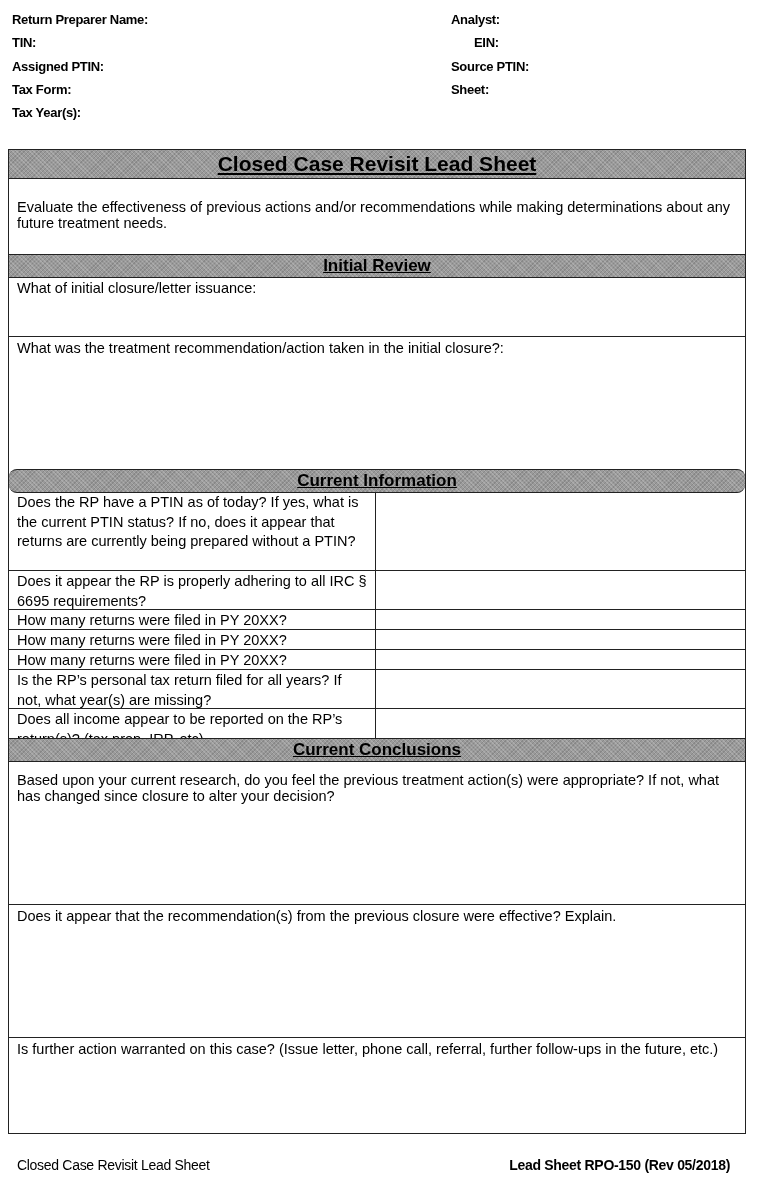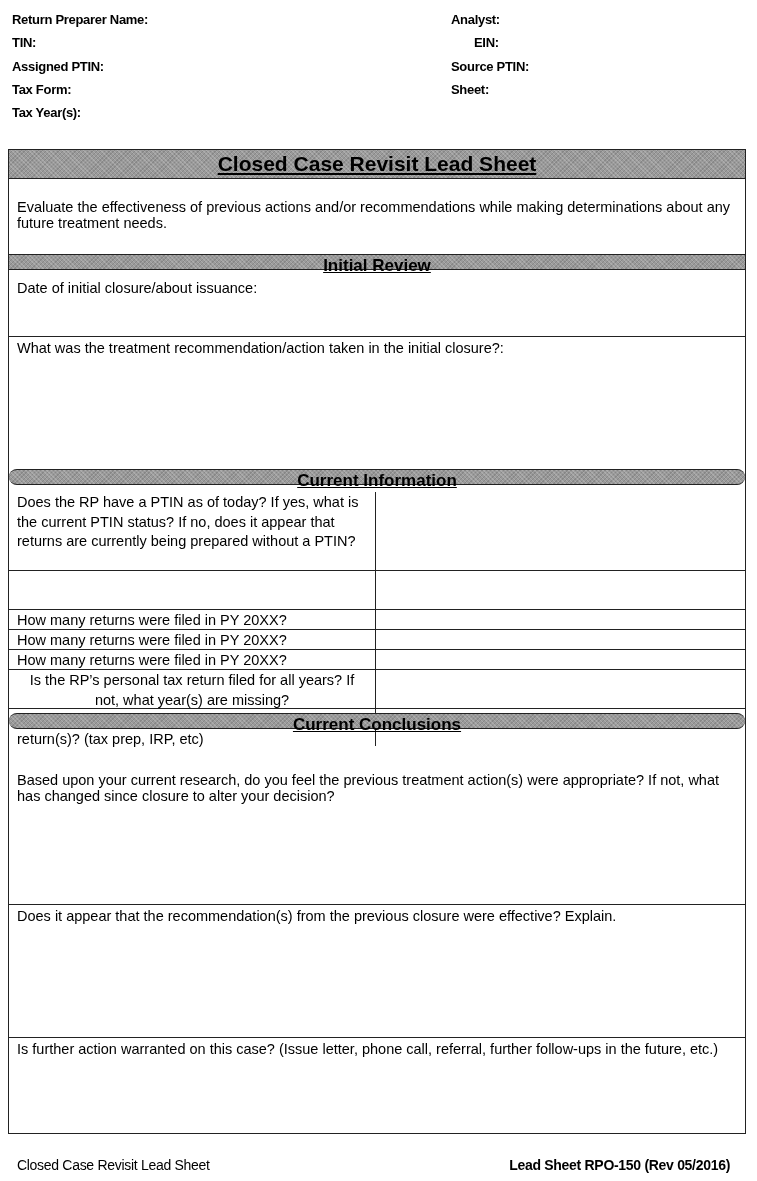--- a/index.html
+++ b/index.html
@@ -4,21 +4,21 @@
 <style>
   html, body { margin: 0; padding: 0; background: #ffffff; }
   body { width: 757px; height: 1181px; position: relative; overflow: hidden; color: #000; }
   .hdr { position: absolute; font-family: "Liberation Sans", sans-serif; font-weight: bold; font-size: 13px; letter-spacing: -0.3px; }
   .form { position: absolute; left: 8px; top: 149px; width: 738px; height: 985px; border: 1.5px solid #222; box-sizing: border-box; font-family: "Liberation Sans", sans-serif; font-size: 14.5px; }
   .band { position: absolute; left: 0; right: 0; background: #9a9a9a;
     background-image: repeating-linear-gradient(45deg, rgba(255,255,255,0.18) 0 1px, transparent 1px 3px), repeating-linear-gradient(-45deg, rgba(0,0,0,0.12) 0 1px, transparent 1px 3px);
     text-align: center; font-weight: bold; border-bottom: 1.5px solid #222; border-top: 1.5px solid #222; box-sizing: border-box; }
   .band span { text-decoration: underline; }
   .title-band { top: 0; height: 29px; font-size: 21px; line-height: 27px; border-top: none; }
-  .sec-band { height: 16px; font-size: 17px; line-height: 22px; }
+  .sec-band { height: 24px; font-size: 17px; line-height: 22px; }
   .cell { position: absolute; left: 0; right: 0; box-sizing: border-box; padding: 2px 8px; line-height: 16px; }
   .line { position: absolute; left: 0; right: 0; border-top: 1.5px solid #222; }
   .row { position: absolute; left: 0; right: 0; border-top: 1.5px solid #222; box-sizing: border-box; }
   .row .q { position: absolute; left: 0; top: 0; width: 366px; padding: 1px 8px; box-sizing: border-box; line-height: 19.5px; }
   .row .a { position: absolute; left: 366px; right: 0; top: 0; bottom: 0; border-left: 1.5px solid #222; }
   .foot { position: absolute; top: 1157px; font-family: "Liberation Sans", sans-serif; font-size: 14px; letter-spacing: -0.3px; }
 </style>
 </head>
 <body>
 
@@ -31,56 +31,57 @@
 <div class="hdr" style="left:474px;top:35px;">EIN:</div>
 <div class="hdr" style="left:451px;top:59px;">Source PTIN:</div>
 <div class="hdr" style="left:451px;top:82px;">Sheet:</div>
 
 <div class="form">
   <div class="band title-band"><span>Closed Case Revisit Lead Sheet</span></div>
 
   <div class="cell" style="top:47px;">Evaluate the effectiveness of previous actions and/or recommendations while making determinations about any future treatment needs.</div>
 
   <div class="band sec-band" style="top:104px;"><span>Initial Review</span></div>
-  <div class="cell" style="top:128px;height:58px;"><span>Date of initial closure/about issuance:</span></div>
+  <div class="cell" style="top:128px;height:58px;"><span>What of initial closure/letter issuance:</span></div>
   <div class="line" style="top:186px;"></div>
   <div class="cell" style="top:188px;height:146px;"><span>What was the treatment recommendation/action taken in the initial closure?:</span></div>
 
   <div class="band sec-band" style="top:319px;border-radius:8px;"><span>Current Information</span></div>
 
   <div class="row" style="top:342px;height:97px;border-top:none;">
     <div class="q">Does the RP have a PTIN as of today? If yes, what is the current PTIN status? If no, does it appear that returns are currently being prepared without a PTIN?</div>
     <div class="a"></div>
   </div>
   <div class="row" style="top:420px;height:40px;">
+    <div class="q">Does it appear the RP is properly adhering to all IRC § 6695 requirements?</div>
     <div class="a"></div>
   </div>
   <div class="row" style="top:459px;height:20px;">
     <div class="q">How many returns were filed in PY 20XX?</div>
     <div class="a"></div>
   </div>
   <div class="row" style="top:479px;height:20px;">
     <div class="q">How many returns were filed in PY 20XX?</div>
     <div class="a"></div>
   </div>
   <div class="row" style="top:499px;height:20px;">
     <div class="q">How many returns were filed in PY 20XX?</div>
     <div class="a"></div>
   </div>
-  <div class="row" style="top:519px;height:40px;text-align:center;">
+  <div class="row" style="top:519px;height:40px;">
     <div class="q">Is the RP’s personal tax return filed for all years?  If not, what year(s) are missing?</div>
     <div class="a"></div>
   </div>
   <div class="row" style="top:558px;height:38px;text-decoration:underline;">
     <div class="q">Does all income appear to be reported on the RP’s return(s)? (tax prep, IRP, etc)</div>
     <div class="a"></div>
   </div>
 
-  <div class="band sec-band" style="top:563px;border-radius:8px;"><span>Current Conclusions</span></div>
+  <div class="band sec-band" style="top:588px;"><span>Current Conclusions</span></div>
   <div class="cell" style="top:620px;height:134px;"><span>Based upon your current research, do you feel the previous treatment action(s) were appropriate? If not, what has changed since closure to alter your decision?</span></div>
   <div class="line" style="top:754px;"></div>
   <div class="cell" style="top:756px;height:162px;"><span>Does it appear that the recommendation(s) from the previous closure were effective? Explain.</span></div>
   <div class="line" style="top:887px;"></div>
   <div class="cell" style="top:889px;height:94px;"><span>Is further action warranted on this case?  (Issue letter, phone call, referral, further follow-ups in the future, etc.)</span></div>
 </div>
 
 <div class="foot" style="left:17px;">Closed Case Revisit Lead Sheet</div>
-<div class="foot" style="right:27px;font-weight:bold;">Lead Sheet RPO-150 (Rev 05/2016)</div>
+<div class="foot" style="right:27px;font-weight:bold;">Lead Sheet RPO-150 (Rev 05/2018)</div>
 
 </body></html>

